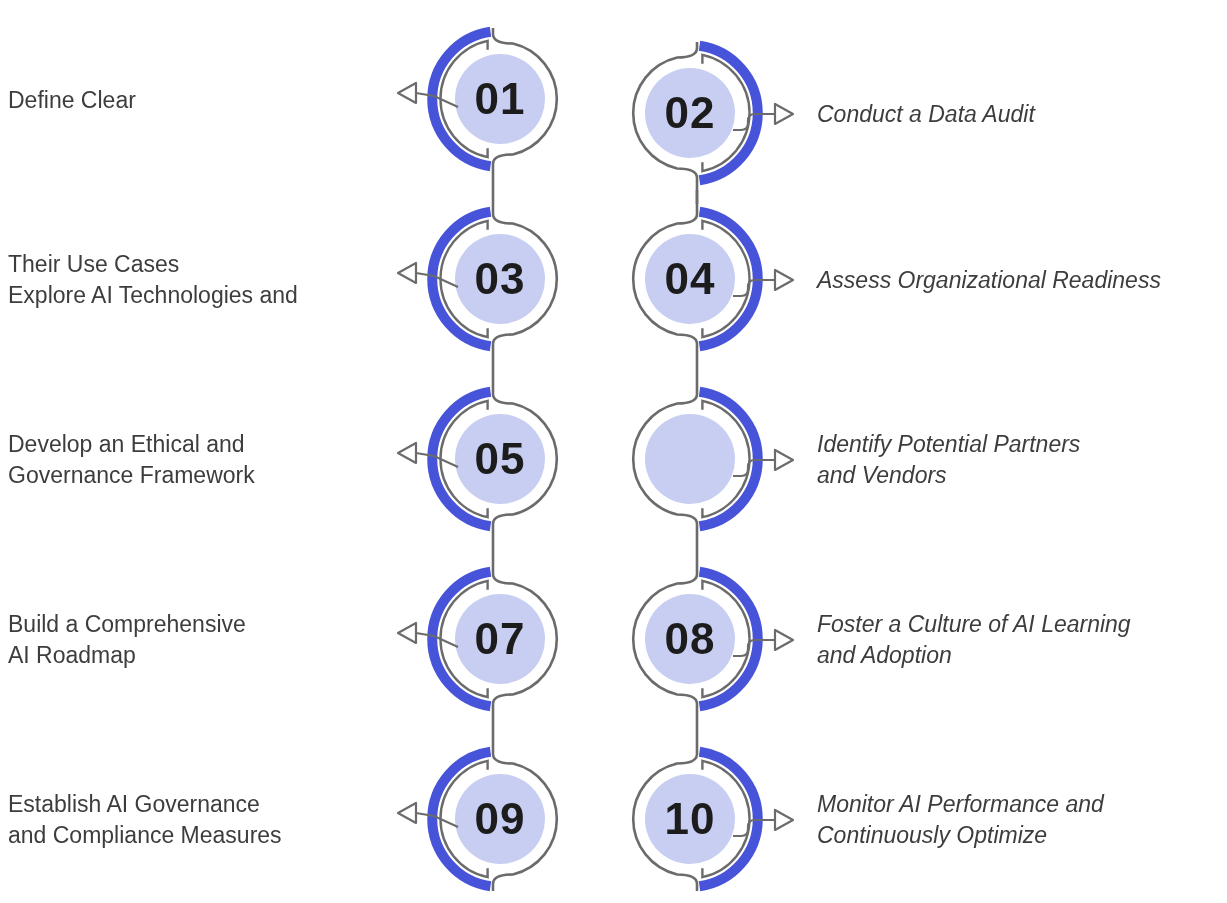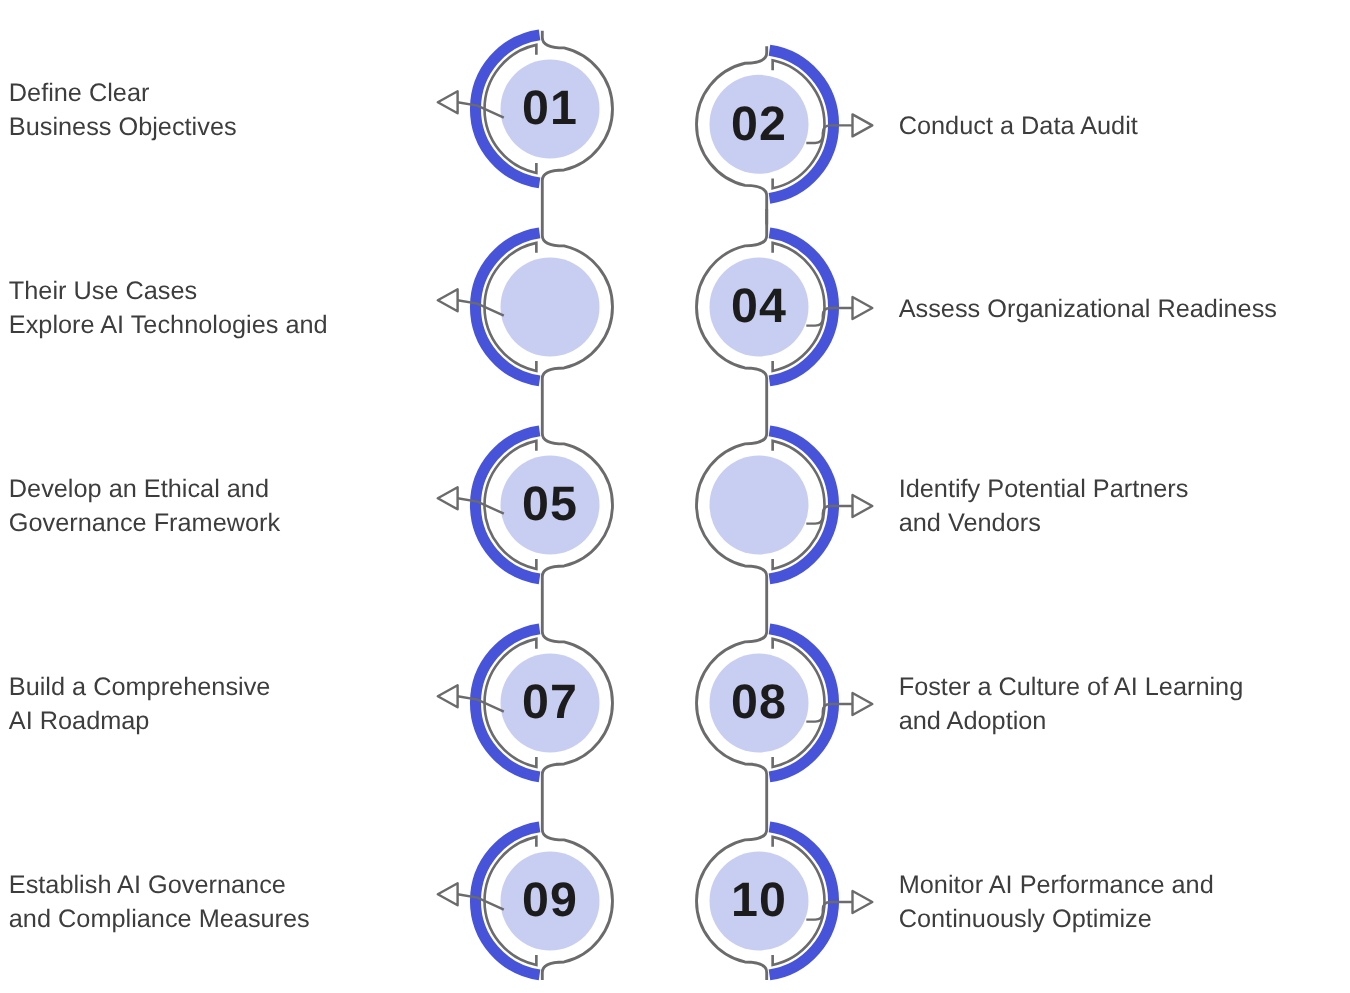--- a/index.html
+++ b/index.html
@@ -27,21 +27,21 @@
   .arrow path{fill:none;stroke:var(--gray);stroke-width:2.2;}
   .arrow polygon{fill:#ffffff;stroke:var(--gray);stroke-width:2.2;stroke-linejoin:round;}
   .arrow-left{left:-25px;top:67px;}
   .arrow-right{left:128px;top:76px;}
   .label{
     position:absolute;top:45px;height:90px;
     display:flex;flex-direction:column;justify-content:center;
     font-size:23px;line-height:31px;color:var(--labelc);white-space:nowrap;
   }
   .step.left .label{left:-407px;width:378px;align-items:flex-start;text-align:right;}
-  .step.right .label{left:212px;width:400px;align-items:flex-start;text-align:left;}
+  .step.right .label{left:212px;width:400px;align-items:flex-start;text-align:left;font-style:italic;}
 </style>
 </head>
 <body>
 
 <div id="stage">
     <div class="step left" style="left: 415px; top: 10px;">
     <svg class="node-svg" width="170" height="180" viewBox="0 0 170 180">
       <g class="rings">
         <circle class="fill-circle" cx="85" cy="89" r="45"></circle>
         <path class="main-arc" d="M 78 18 L 78 24 Q 78 33.5 97.8 33.5 A 57 57 0 0 1 97.8 144.5 Q 78 144.5 78 154 L 78 180"></path>
@@ -50,21 +50,20 @@
       </g>
     </svg>
     <div class="num">01</div>
     <svg class="arrow arrow-left" width="80" height="44" viewBox="0 0 80 44">
       <path d="M 26 16 L 44 19 L 68 30"></path>
       <polygon points="8,16 26,6 26,26"></polygon>
     </svg>
 
     <div class="label">
         <div>Define Clear</div>
-        <div>Business Objectives</div>
       </div>
   </div>
     <div class="step right" style="left: 605px; top: 24px;">
     <svg class="node-svg" width="170" height="180" viewBox="0 0 170 180">
       <g class="rings" transform="translate(170,0) scale(-1,1)">
         <circle class="fill-circle" cx="85" cy="89" r="45"></circle>
         <path class="main-arc" d="M 78 18 L 78 24 Q 78 33.5 97.8 33.5 A 57 57 0 0 1 97.8 144.5 Q 78 144.5 78 154 L 78 180"></path>
         <path class="thin-arc" d="M 72.6 39.8 L 72.6 30.8 A 59.5 59.5 0 0 0 72.6 147.2 L 72.6 138.2"></path>
         <path class="blue-arc" d="M 75.5 21.7 A 68 68 0 0 0 75.5 156.3"></path>
       </g>
@@ -81,20 +80,21 @@
   </div>
     <div class="step left" style="left: 415px; top: 190px;">
     <svg class="node-svg" width="170" height="180" viewBox="0 0 170 180">
       <g class="rings">
         <circle class="fill-circle" cx="85" cy="89" r="45"></circle>
         <path class="main-arc" d="M 78 0 L 78 24 Q 78 33.5 97.8 33.5 A 57 57 0 0 1 97.8 144.5 Q 78 144.5 78 154 L 78 180"></path>
         <path class="thin-arc" d="M 72.6 39.8 L 72.6 30.8 A 59.5 59.5 0 0 0 72.6 147.2 L 72.6 138.2"></path>
         <path class="blue-arc" d="M 75.5 21.7 A 68 68 0 0 0 75.5 156.3"></path>
       </g>
     </svg>
+    <div class="num">03</div>
     <svg class="arrow arrow-left" width="80" height="44" viewBox="0 0 80 44">
       <path d="M 26 16 L 44 19 L 68 30"></path>
       <polygon points="8,16 26,6 26,26"></polygon>
     </svg>
 
     <div class="label">
         <div>Their Use Cases</div>
         <div>Explore AI Technologies and</div>
       </div>
   </div>

